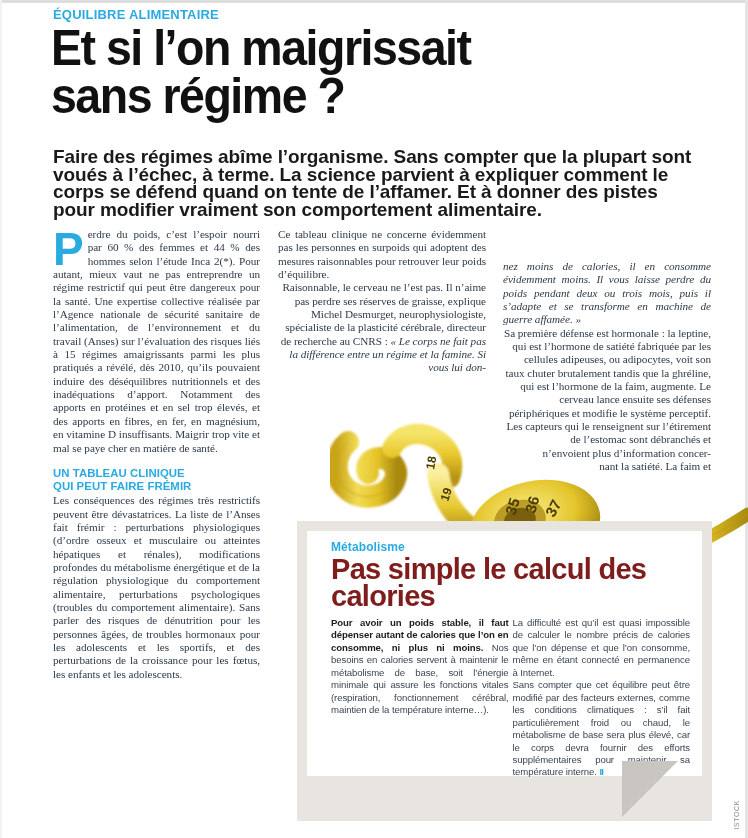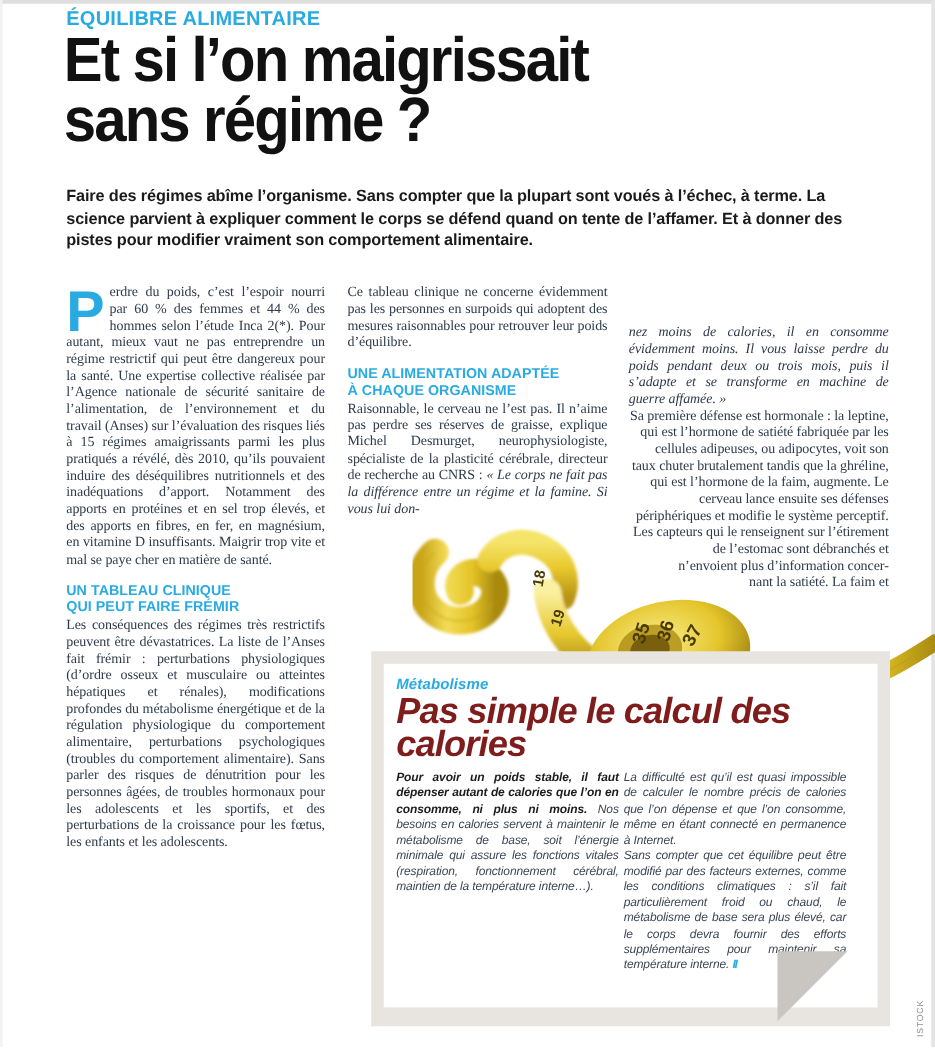--- a/index.html
+++ b/index.html
@@ -39,21 +39,21 @@
     background: #f2f2f2;
   }
 
   
   .kicker {
     position: absolute;
     left: 53px;
     top: 7px;
     font-family: "Liberation Sans", sans-serif;
     font-weight: bold;
-    font-size: 16px;
+    font-size: 13px;
     letter-spacing: 0.2px;
     color: #29ABE2;
   }
   .headline {
     position: absolute;
     left: 51px;
     top: 24px;
     width: 600px;
     font-family: "Liberation Sans", sans-serif;
     font-weight: bold;
@@ -64,21 +64,21 @@
     transform: scaleX(0.93);
     transform-origin: left top;
   }
   .standfirst {
     position: absolute;
     left: 53px;
     top: 148px;
     width: 640px;
     font-family: "Liberation Sans", sans-serif;
     font-weight: bold;
-    font-size: 13px;
+    font-size: 19px;
     line-height: 17.6px;
     color: #1a1a1a;
     letter-spacing: -0.1px;
   }
 
   
   .col {
     position: absolute;
     font-size: 11.2px;
     line-height: 13.35px;
@@ -141,25 +141,24 @@
     width: 415px;
     height: 300px;
     background: #e8e4df;
     box-sizing: border-box;
   }
   .infobox-inner {
     position: absolute;
     left: 10px;
     top: 10px;
     width: 395px;
-    height: 275px;
+    height: 245px;
     background: #ffffff;
     box-sizing: border-box;
-    padding: 9px 12px 0 10px;
-    font-style: italic;
+    padding: 9px 12px 0 24px;
   }
   .box-kicker {
     font-family: "Liberation Sans", sans-serif;
     font-weight: bold;
     font-size: 12px;
     color: #29ABE2;
     letter-spacing: 0.1px;
   }
   .box-title {
     font-family: "Liberation Sans", sans-serif;
@@ -236,24 +235,20 @@
     <p class="dropcap-para"><span class="dropcap">P</span><span>erdre du poids, c’est l’espoir nourri par 60 % des femmes et 44 % des hommes selon l’étude Inca 2(*). Pour autant, mieux vaut ne pas entreprendre un régime restrictif qui peut être dangereux pour la santé. Une expertise collective réalisée par l’Agence nationale de sécurité sanitaire de l’alimentation, de l’environnement et du travail (Anses) sur l’évaluation des risques liés à 15 régimes amaigrissants parmi les plus pratiqués a révélé, dès 2010, qu’ils pouvaient induire des déséquilibres nutritionnels et des inadéquations d’apport. Notamment des apports en protéines et en sel trop élevés, et des apports en fibres, en fer, en magnésium, en vitamine D insuffisants. Maigrir trop vite et mal se paye cher en matière de santé.</span></p>
     <div class="subhead">
       <div>UN TABLEAU CLINIQUE</div>
       <div>QUI PEUT FAIRE FRÉMIR</div>
     </div>
     <p>Les conséquences des régimes très restrictifs peuvent être dévastatrices. La liste de l’Anses fait frémir : perturbations physiologiques (d’ordre osseux et musculaire ou atteintes hépatiques et rénales), modifications profondes du métabolisme énergétique et de la régulation physiologique du comportement alimentaire, perturbations psychologiques (troubles du comportement alimentaire). Sans parler des risques de dénutrition pour les personnes âgées, de troubles hormonaux pour les adolescents et les sportifs, et des perturbations de la croissance pour les fœtus, les enfants et les adolescents.</p>
   </div>
 
   <div class="col" id="col2">
     <p>Ce tableau clinique ne concerne évidemment pas les personnes en surpoids qui adoptent des mesures raisonnables pour retrouver leur poids d’équilibre.</p>
-    <div class="subhead">
-      <div>UNE ALIMENTATION ADAPTÉE</div>
-      <div>À CHAQUE ORGANISME</div>
-    </div>
     <p><span>Raisonnable, le cerveau ne l’est pas. Il n’aime pas perdre ses réserves de graisse, explique Michel Desmurget, neurophysiologiste, spécialiste de la plasticité cérébrale, directeur de recherche au CNRS : </span><span class="quote">« Le corps ne fait pas la différence entre un régime et la famine. Si vous lui don-</span></p>
   </div>
 
   <div class="col" id="col3">
     <p class="quote">nez moins de calories, il en consomme évidemment moins. Il vous laisse perdre du poids pendant deux ou trois mois, puis il s’adapte et se transforme en machine de guerre affamée. »</p>
     <p>Sa première défense est hormonale : la leptine, qui est l’hormone de satiété fabriquée par les cellules adipeuses, ou adipocytes, voit son taux chuter brutalement tandis que la ghréline, qui est l’hormone de la faim, augmente. Le cerveau lance ensuite ses défenses périphériques et modifie le système perceptif. Les capteurs qui le renseignent sur l’étirement de l’estomac sont débranchés et</p>
     <p class="runaround-right">n’envoient plus d’information concer-</p>
     <p class="runaround-right">nant la satiété. La faim et</p>
   </div>
 

